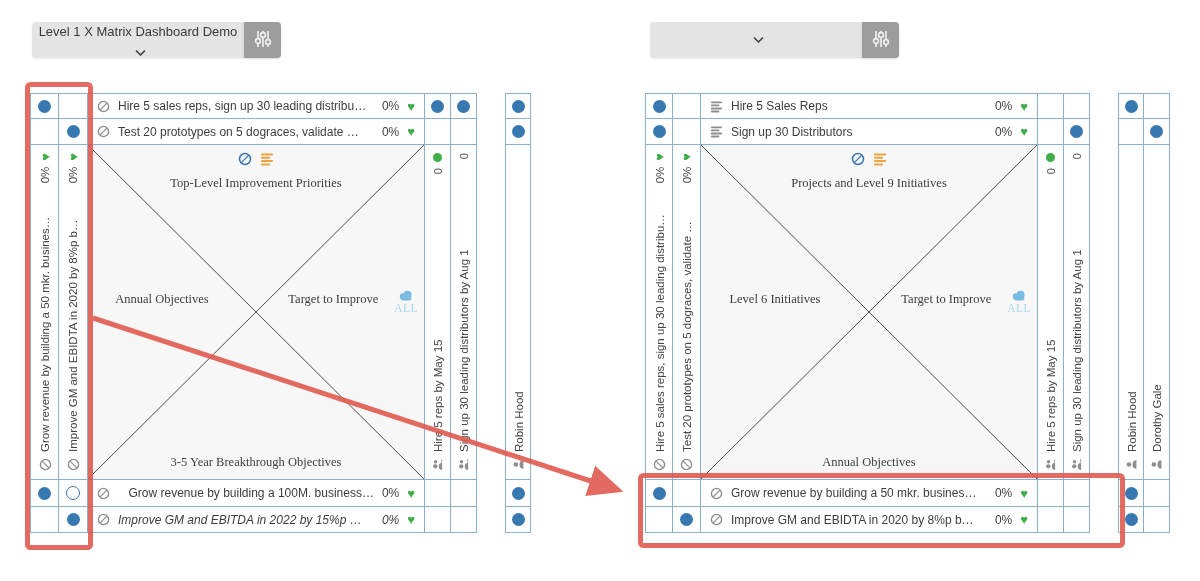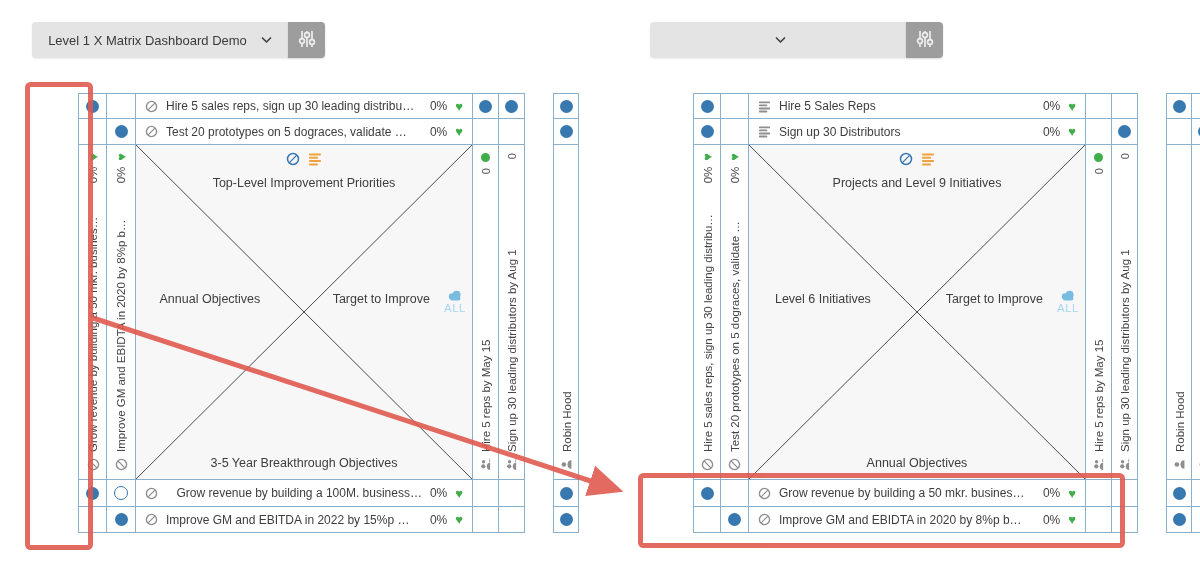--- a/index.html
+++ b/index.html
@@ -6,32 +6,32 @@
   body{
     width:1200px;height:581px;position:relative;overflow:hidden;
     background:#ffffff;
     font-family:"Liberation Sans","DejaVu Sans",sans-serif;
     color:#3f3f3f;
     -webkit-font-smoothing:antialiased;
   }
   
   .selector{position:absolute;top:22px;height:36px;display:flex;z-index:5;}
   .sel-box{
-    width:256px;height:36px;background:#e4e4e4;border-radius:4px 0 0 4px;
+    width:212px;height:36px;background:#e4e4e4;border-radius:4px 0 0 4px;
     display:flex;align-items:center;justify-content:center;gap:10px;
-    font-size:13px;color:#3a3a3a;cursor:pointer;box-shadow:0 1px 2px rgba(0,0,0,.08);
+    font-size:13px;color:#3a3a3a;cursor:pointer;box-shadow:0 1px 2px rgba(0,0,0,.08);flex-direction:column;
   }
   .sel-chevron{display:flex;align-items:center;margin-left:4px;}
   .sel-btn{
     width:37px;height:36px;background:#9d9d9d;border-radius:0 4px 4px 0;border:none;
     display:flex;align-items:center;justify-content:center;cursor:pointer;
     box-shadow:0 1px 2px rgba(0,0,0,.15);
   }
   
-  .matrix{position:absolute;display:grid;background:#ffffff;padding-left:48px;}
+  .matrix{position:absolute;display:grid;background:#ffffff;}
   .cell{
     border-right:1px solid #8ab0cb;border-bottom:1px solid #8ab0cb;
     background:#fff;position:relative;box-sizing:border-box;
   }
   .cell.bt{border-top:1px solid #8ab0cb;}
   .cell.bl{border-left:1px solid #8ab0cb;}
   .cell.mark{display:flex;align-items:center;justify-content:center;}
   .dot{width:13px;height:13px;border-radius:50%;background:#3878b0;}
   .ring{width:12px;height:12px;border-radius:50%;background:#fff;border:1.5px solid #3878b0;}
   .gdot{width:9px;height:9px;border-radius:50%;background:#3fae49;flex:none;}
@@ -43,21 +43,21 @@
   
   .vwrap{
     position:absolute;left:0;transform-origin:0 0;transform:rotate(-90deg);
     display:flex;align-items:center;gap:6px;padding:0 8px;box-sizing:border-box;
     font-size:11.5px;color:#444;
   }
   .vwrap .txt{white-space:nowrap;overflow:hidden;text-overflow:ellipsis;}
   .vwrap .spacer{flex:1;}
   .count{color:#555;font-size:11px;}
   
-  .centercell{background:#f7f7f8;}
+  .centercell{background:#f7f7f8;font-family:Liberation Serif, serif;}
   .centercell svg.xlines{position:absolute;inset:0;width:100%;height:100%;}
   .c-icons{position:absolute;top:7px;left:0;right:0;display:flex;justify-content:center;gap:8px;}
   .c-top{position:absolute;top:31px;left:0;right:0;text-align:center;font-size:12.5px;color:#3d3d3d;}
   .c-left{position:absolute;left:7%;width:30%;top:calc(46.5% - 8px);text-align:center;font-size:12.5px;color:#3d3d3d;}
   .c-right{position:absolute;right:12%;width:30%;top:calc(46.5% - 8px);text-align:center;font-size:12.5px;color:#3d3d3d;}
   .c-bottom{position:absolute;bottom:9px;left:0;right:0;text-align:center;font-size:12.5px;color:#3d3d3d;}
   .c-all{position:absolute;right:6px;top:43%;display:flex;flex-direction:column;align-items:center;gap:1px;cursor:pointer;}
   .c-all .all-lbl{font-size:11.5px;color:#a8d6ee;letter-spacing:.5px;}
   
   #annotation{position:absolute;inset:0;z-index:60;pointer-events:none;}
@@ -178,21 +178,21 @@
     </div>
     <div class="cell mark" style="grid-area: 4 / 4;"></div>
     <div class="cell mark" style="grid-area: 4 / 5;"></div>
     <div class="cell mark bl" style="grid-area: 4 / 7;">
       <span class="dot"></span>
     </div>
     <div class="cell mark bl" style="grid-area: 5 / 1;"></div>
     <div class="cell mark" style="grid-area: 5 / 2;">
       <span class="dot"></span>
     </div>
-    <div class="cell rowtext" style="grid-area: 5 / 3;">
+    <div class="cell rowtext" style="grid-area: 5 / 3; font-style: italic;">
       <span class="icn">
         <svg width="13" height="13" viewBox="0 0 14 14">
           <circle cx="7" cy="7" r="5.5" fill="none" stroke="#8e8e8e" stroke-width="1.5"></circle>
           <line x1="3.4" y1="10.6" x2="10.6" y2="3.4" stroke="#8e8e8e" stroke-width="1.3"></line>
         </svg>
       </span>
       <span class="txt">Improve GM and EBITDA in 2022 by 15%p …</span>
       <span class="pct">0%</span>
       <span class="heart">♥</span>
     </div>

